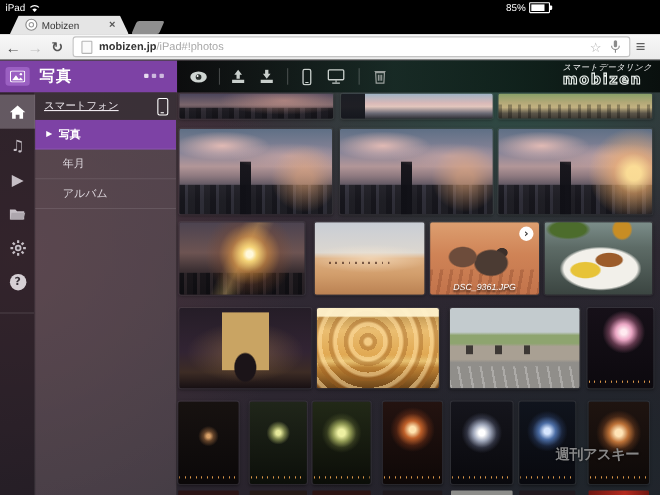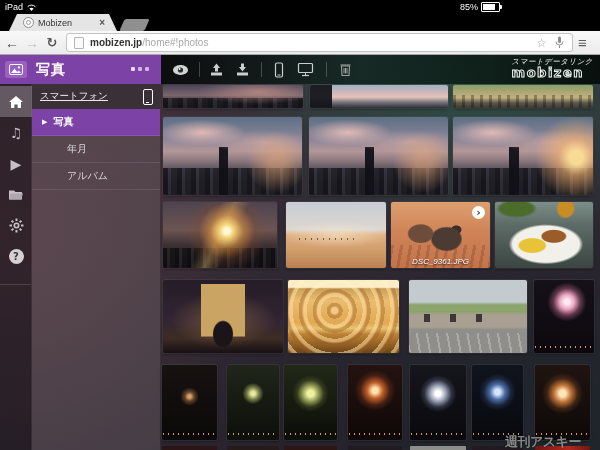--- a/index.html
+++ b/index.html
@@ -89,21 +89,21 @@
 
   
   .panel{position:absolute;left:32px;top:29px;width:129px;height:366px;
     background:rgba(118,104,112,.36);border-right:1px solid rgba(0,0,0,.25);box-sizing:border-box;}
   .panel-device{height:25px;background:rgba(42,35,41,.6);display:flex;align-items:center;
     color:#eee8ee;font-size:9.5px;padding:0 8px;position:relative;text-decoration:underline;}
   .phone-glyph{position:absolute;right:7px;top:5px;width:8px;height:14px;border:1px solid #fff;
     border-radius:2px;}
   .phone-glyph::after{content:"";position:absolute;left:2px;bottom:1px;width:3px;height:1px;background:#fff;}
   .panel-item{height:27px;display:flex;align-items:center;color:#ded8de;font-size:10px;
-    padding-left:35px;border-bottom:1px solid rgba(255,255,255,.1);box-sizing:border-box;}
+    padding-left:25px;border-bottom:1px solid rgba(255,255,255,.1);box-sizing:border-box;}
   .panel-item.selected{background:#7d42a5;color:#fff;font-weight:bold;padding-left:10px;}
   .sel-marker{font-size:7px;margin-right:6px;font-family:"DejaVu Sans",sans-serif;}
 
   
   .photo{position:absolute;border-radius:2px;background-color:#222;overflow:hidden;
     box-shadow:0 0 0 1px rgba(255,255,255,.07),0 1px 3px rgba(0,0,0,.45);}
 
   .p-pano-a{background:
     radial-gradient(ellipse 60% 80% at 68% 28%,rgba(238,172,152,.5),transparent 70%),
     repeating-linear-gradient(90deg,rgba(15,15,20,.8) 0 5px,rgba(42,40,48,.75) 5px 9px,rgba(22,22,28,.8) 9px 15px) no-repeat 0 100%/100% 45%,
@@ -179,21 +179,21 @@
   .fw-dim{background:radial-gradient(circle at 50% 42%,#d9a168 0 3%,rgba(180,120,70,.5) 9%,transparent 18%),linear-gradient(#171210,#0b0809);}
   .fw-yg-sm{background:radial-gradient(circle at 50% 38%,#e6e89a 0 4%,rgba(186,196,110,.6) 11%,transparent 20%),linear-gradient(#20261a,#0c0f0a);}
   .fw-yg-lg{background:radial-gradient(circle at 50% 38%,#eef0a2 0 6%,rgba(196,206,112,.7) 15%,rgba(130,140,70,.25) 25%,transparent 34%),linear-gradient(#222917,#0b0d08);}
   .fw-red{background:radial-gradient(circle at 50% 34%,#ffe3ae 0 5%,rgba(232,116,48,.8) 14%,rgba(170,70,30,.3) 26%,transparent 36%),linear-gradient(#241310,#0e0807);}
   .fw-white{background:radial-gradient(circle at 50% 38%,#ffffff 0 5%,rgba(208,218,242,.75) 14%,rgba(140,150,190,.25) 25%,transparent 34%),linear-gradient(#15151c,#09090d);}
   .fw-blue{background:radial-gradient(circle at 50% 36%,#d6e6ff 0 5%,rgba(96,140,212,.75) 14%,rgba(60,90,150,.28) 25%,transparent 34%),linear-gradient(#10141d,#08090e);}
   .fw-orange{background:radial-gradient(circle at 50% 38%,#ffe4b6 0 6%,rgba(230,138,66,.8) 16%,rgba(160,85,40,.3) 28%,transparent 38%),linear-gradient(#1f1410,#0d0908);}
 
   .strip{position:absolute;height:4px;border-radius:1px 1px 0 0;}
 
-  .watermark{position:absolute;left:505px;top:378px;font-size:13px;font-weight:bold;
+  .watermark{position:absolute;left:505px;top:349px;font-size:13px;font-weight:bold;
     color:rgba(150,150,150,.9);letter-spacing:-.5px;text-shadow:0 0 2px rgba(0,0,0,.7);
     font-family:"DejaVu Sans",sans-serif;}
 </style>
 </head>
 <body>
 
 <div id="screen">
 
   <div class="status-bar">
     <span class="sb-left">
@@ -221,21 +221,21 @@
     <div class="newtab-stub"></div>
   </div>
 
   <div class="browser-toolbar">
     <span class="nav-btn nav-back">←</span>
     <span class="nav-btn nav-fwd">→</span>
     <span class="nav-btn nav-reload">↻</span>
     <div class="omnibox">
       <span class="doc-icon"></span>
       <span class="url-host">mobizen.jp</span>
-      <span class="url-path">/home#!photos</span>
+      <span class="url-path">/iPad#!photos</span>
       <span class="omni-spacer"></span>
       <span class="star">☆</span>
       <span class="mic">
         <svg width="9" height="13" viewBox="0 0 9 13">
             <rect x="3" y="0.5" width="3" height="6.5" rx="1.5" fill="#8b8b8b"></rect>
             <path d="M1 5.5 a3.5 3.5 0 0 0 7 0" fill="none" stroke="#8b8b8b"></path>
             <line x1="4.5" y1="9.5" x2="4.5" y2="12" stroke="#8b8b8b"></line>
           </svg>
       </span>
     </div>

